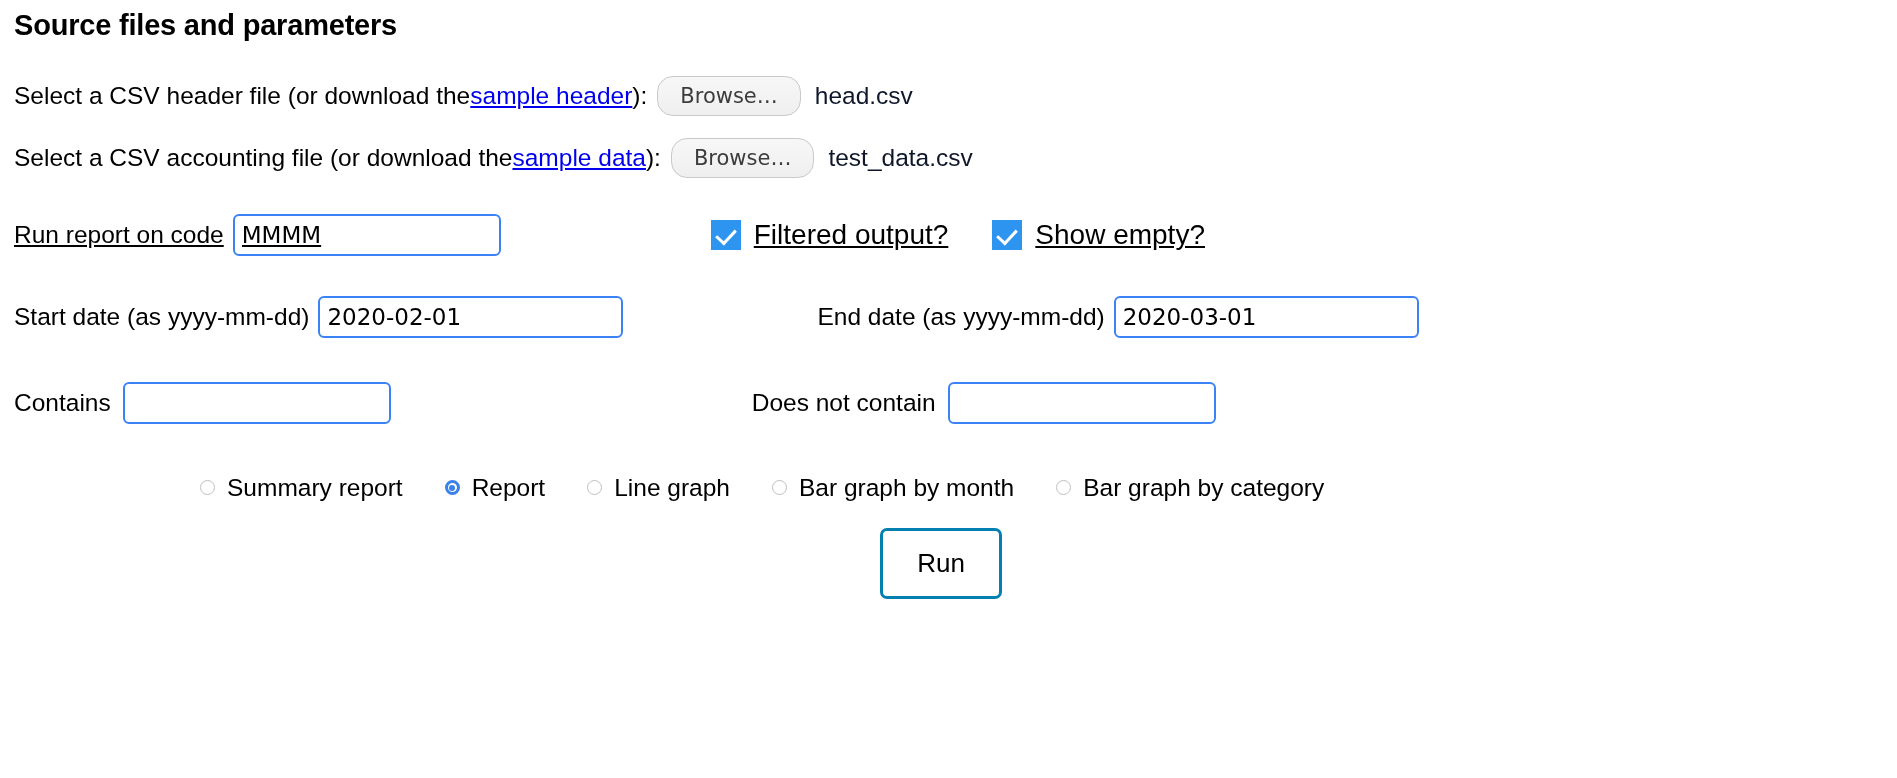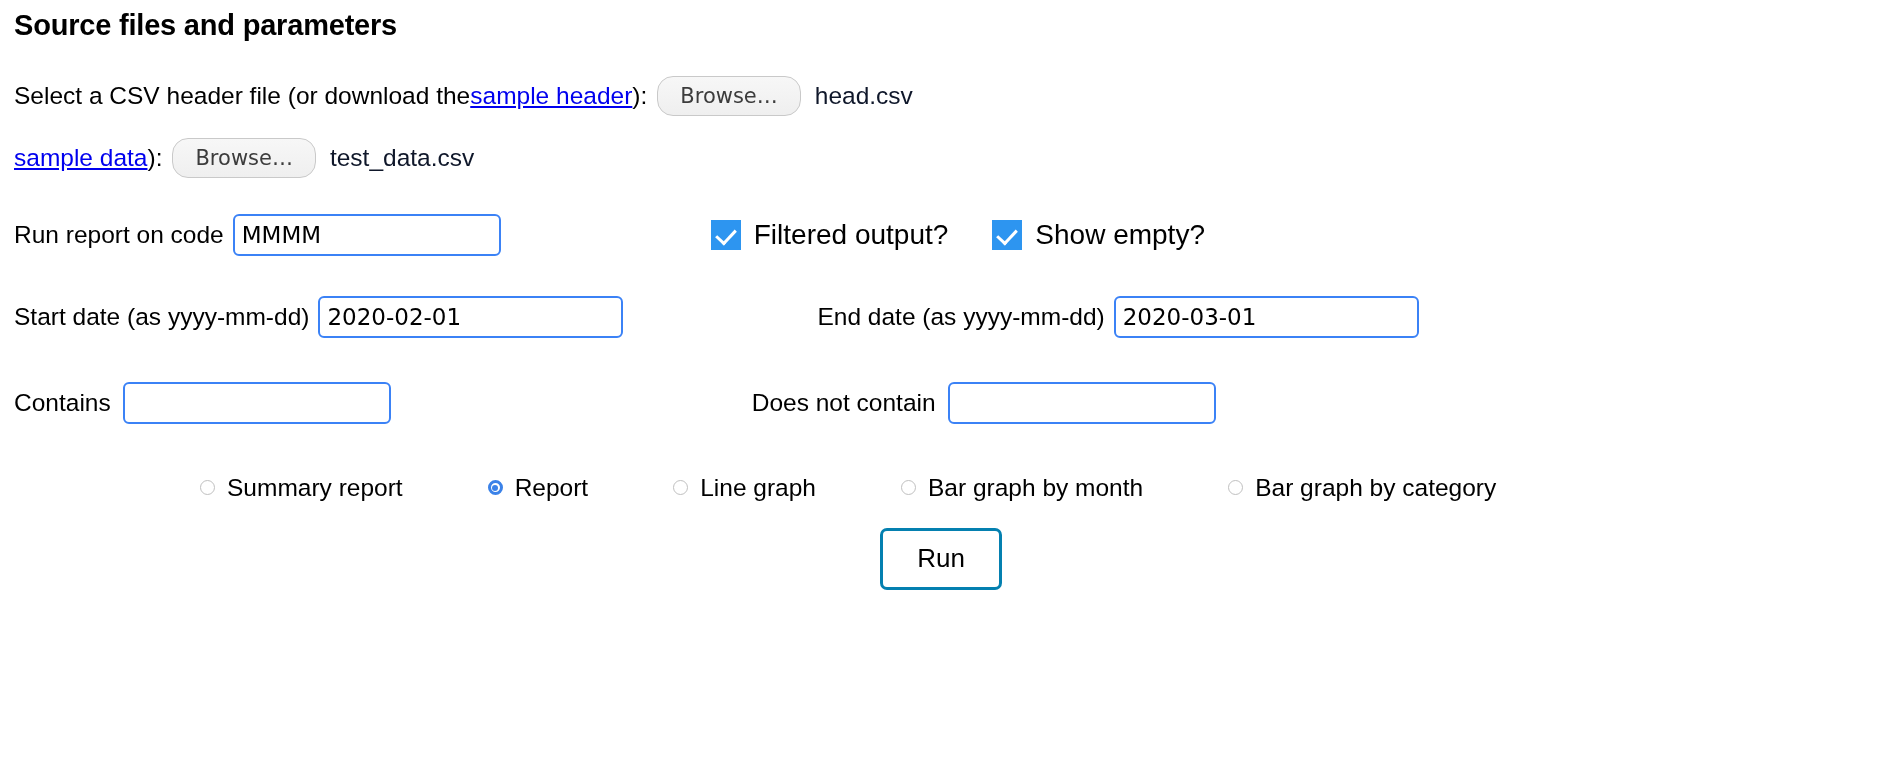--- a/index.html
+++ b/index.html
@@ -165,40 +165,40 @@
   }
 
   
   .runrow {
     display: flex;
     padding-left: 866px;
     padding-top: 26px;
   }
   .run-btn {
     width: 122px;
-    height: 62px;
+    height: 71px;
     background: #ffffff;
     border: 3px solid #0480B0;
     border-radius: 7px;
     font-family: "Liberation Sans", sans-serif;
     font-size: 26px;
     color: #000;
     cursor: pointer;
     display: flex;
     align-items: center;
     justify-content: center;
   }
 
   
   .sp-r1 { margin-top: 34px; }
   .sp-r2 { margin-top: 22px; }
-  .sp-r3 { margin-top: 36px; }
+  .sp-r3 { margin-top: 36px; text-decoration: underline; }
   .sp-r4 { margin-top: 40px; }
   .sp-r5 { margin-top: 44px; }
-  .sp-r6 { margin-top: 48px; gap: 43px; }
+  .sp-r6 { margin-top: 48px; }
 
   .col-right-1 { margin-left: 210px; }
   .col-right-2 { margin-left: 44px; }
   .col-right-3 { margin-left: 194px; }
   .col-right-4 { margin-left: 361px; }
 </style>
 </head>
 <body>
 
 <div class="page">
@@ -207,20 +207,21 @@
 
   <div class="row sp-r1">
     <span class="lbl">Select a CSV header file (or download the </span>
     <a class="link">sample header</a>
     <span class="lbl">):</span>
     <button class="browse-btn">Browse…</button>
     <span class="filename">head.csv</span>
   </div>
 
   <div class="row sp-r2">
+    <span class="lbl">Select a CSV accounting file (or download the </span>
     <a class="link">sample data</a>
     <span class="lbl">):</span>
     <button class="browse-btn">Browse…</button>
     <span class="filename">test_data.csv</span>
   </div>
 
   <div class="row sp-r3">
     <span class="lbl">Run report on code</span>
     <input class="tinput code" type="text" value="MMMM" style="">
 

